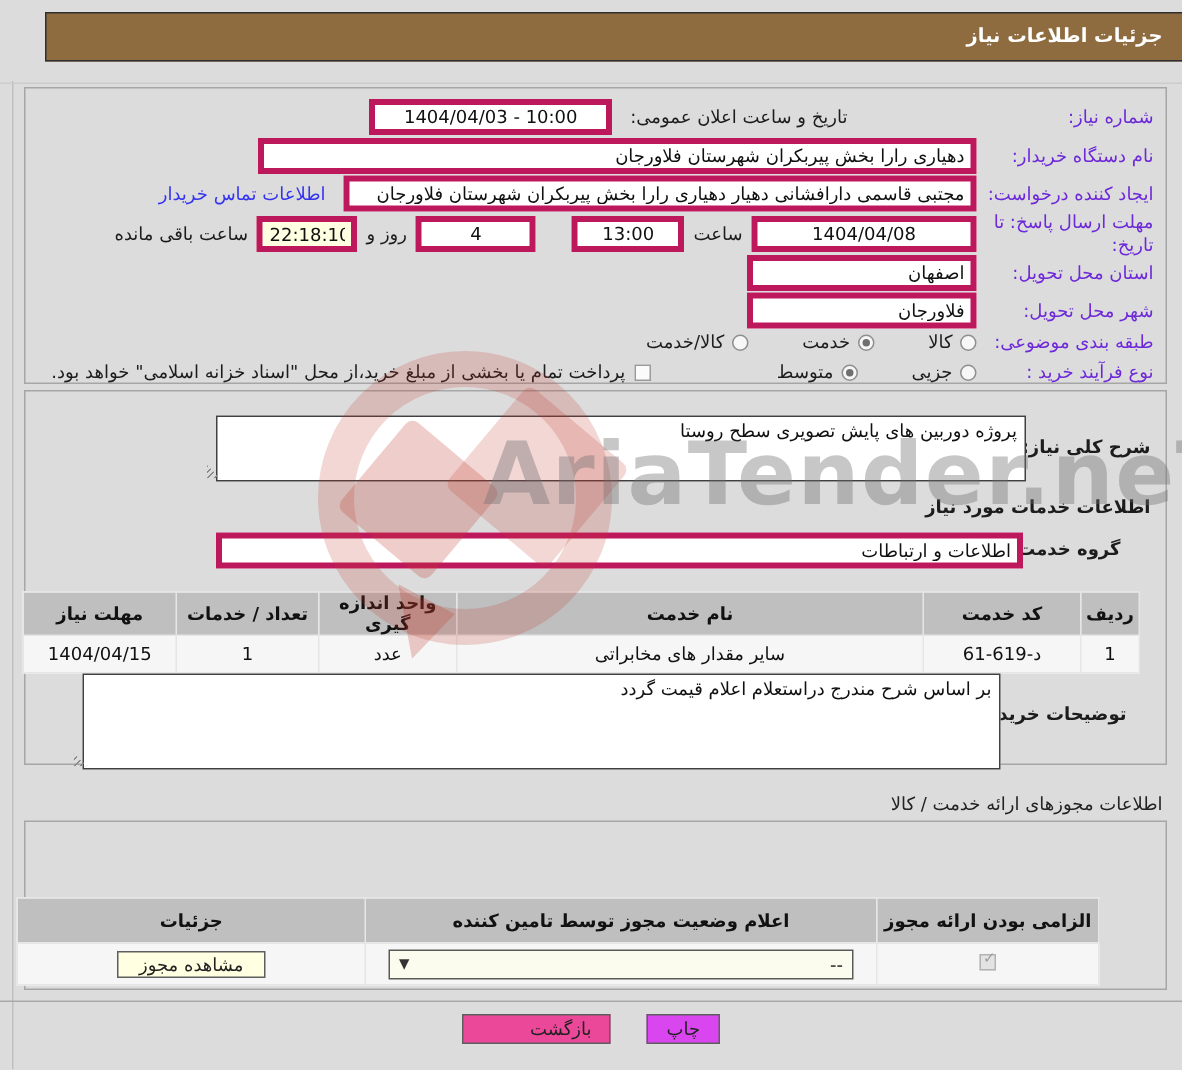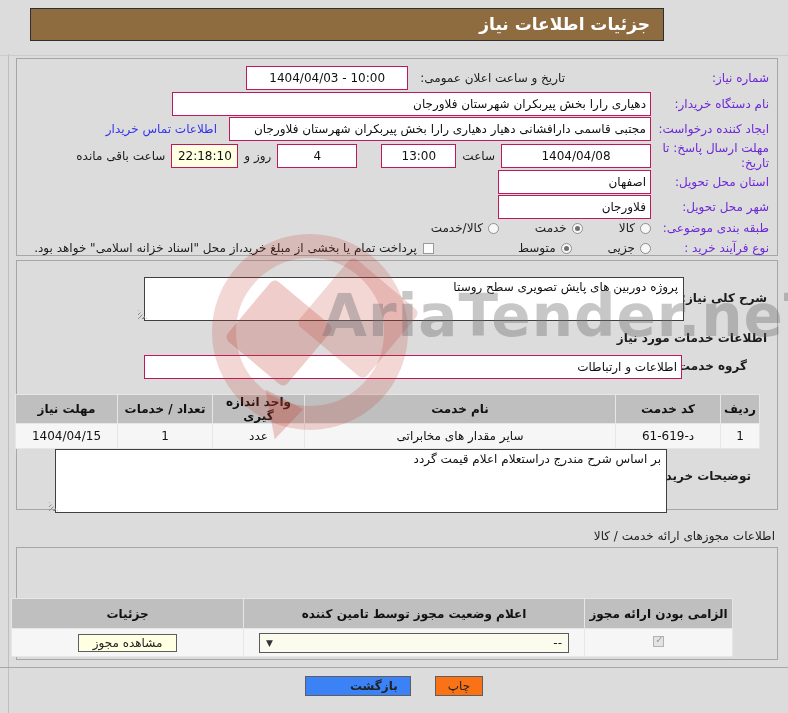--- a/index.html
+++ b/index.html
@@ -3,37 +3,37 @@
 <meta charset="utf-8">
 <style>
   * { box-sizing: border-box; }
   html,body { margin:0; padding:0; }
   body { background:#dcdcdc; font-family:"DejaVu Sans", sans-serif; }
   .page { position:relative; width:788px; height:713px; background:#dcdcdc; overflow:hidden; direction:rtl; }
 
   .vline { position:absolute; left:8px; top:54px; bottom:0; border-left:1px solid #bfbfbf; }
   .topline { position:absolute; top:55px; left:0; width:788px; border-top:1px solid #cccccc; }
 
-  .title-bar { position:absolute; top:8px; left:30px; width:634px; height:33px;
-    background:#8e6c40; border:1px solid #2f2f2f; color:#ffffff; font-size:17px; font-weight:bold;
+  .title-bar { position:absolute; top:8px; left:30px; width:759px; height:33px;
+    background:#8e6c40; border:1px solid #2f2f2f; color:#ffffff; font-size:13px; font-weight:bold;
     line-height:31px; padding-right:13px; }
 
   .panel { position:absolute; left:16px; width:762px; border:1px solid #a6a6a6; }
   .p1 { top:58px;  height:198px; }
   .p2 { top:260px; height:250px; }
   .p3 { top:547px; height:113px; }
 
   .row { position:absolute; right:0; left:0; display:flex; align-items:center; height:22px; padding-right:8px; }
   .rA{top:8px} .rB{top:34px} .rC{top:59px} .rD{top:82px;height:30px} .rE{top:112px} .rF{top:137px} .rG{top:158px} .rH{top:178px}
 
   .lbl { width:118px; flex:none; font-size:12px; color:#6d28d9; line-height:1.25; }
   .lbl2 { font-size:12px; color:#1c1c1c; white-space:nowrap; }
   .bold { font-weight:bold; }
 
-  .inp { height:24px; border:1px solid #be185d; background:#ffffff; color:#101010;
+  .inp { height:24px; border:4px solid #be185d; background:#ffffff; color:#101010;
     font-family:inherit; font-size:12px; padding:0 4px; flex:none; }
   .ltr { direction:ltr; }
   .center { text-align:center; }
   .rt { text-align:right; }
   .yellow { background:#ffffe1; }
   .w152{width:152px} .w160{width:162px} .w479{width:479px} .w422{width:422px}
   .w150{width:150px} .w75{width:75px} .w80{width:80px} .w67{width:67px} .w153{width:153px}
   .sp86{width:86px;flex:none} .sp24{width:24px;flex:none} .sp12{width:12px;flex:none}
   .mh6{margin:0 6px}
 
@@ -64,22 +64,22 @@
   .tbl td { border:1px solid #e6e6e6; text-align:center; padding:0 3px; background:#f6f6f6; }
   .t1 th{height:27px} .t1 td{height:25px}
   .t2 th{height:30px} .t2 td{height:28px}
 
   .sel { width:310px; height:20px; margin:0 auto; border:1px solid #5a5a5a; background:#fbfbee;
     display:flex; align-items:center; justify-content:space-between; padding:0 6px; font-size:12px; color:#222; cursor:pointer; }
   .sel .chev { font-size:9px; color:#333; }
 
   .btn { font-family:inherit; font-size:12px; color:#222; border:1px solid #5e5e5e; cursor:pointer; padding:2px 12px; }
   .btn-view { background:#ffffe1; padding:1px 14px; }
-  .btn-back { background:#3b82f6; font-weight:bold;padding-left:44px; }
-  .btn-print { background:#f97316; }
+  .btn-back { background:#ec4899; font-weight:normal;padding-left:44px; }
+  .btn-print { background:#d946ef; }
 
   .divider { position:absolute; top:667px; left:0; width:788px; border-top:1px solid #a8a8a8; }
   .footer-btns { position:absolute; top:676px; left:0; width:788px; display:flex; justify-content:center; gap:24px; direction:rtl; }
 
   .watermark { position:absolute; inset:0; pointer-events:none; z-index:40; }
   .wm-text { position:absolute; left:322px; top:282px; direction:ltr; font-size:58px; font-weight:bold;
     color:#6e6e6e; opacity:0.38; white-space:nowrap; letter-spacing:1px; }
   .wm-ring { position:absolute; left:212px; top:234px; width:196px; height:196px; border:24px solid #c0392b;
     border-radius:50%; opacity:0.20; }
   .wm-s1 { position:absolute; left:240px; top:294px; width:78px; height:78px; background:#c0392b;

